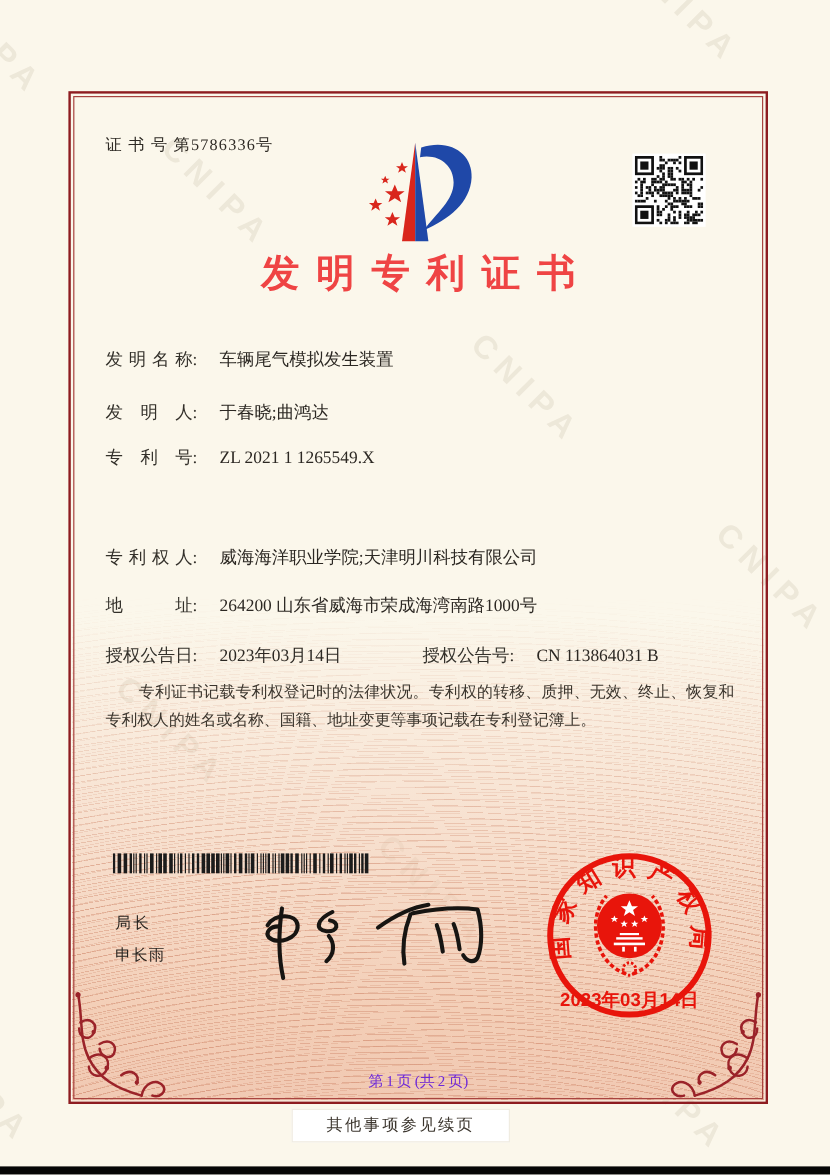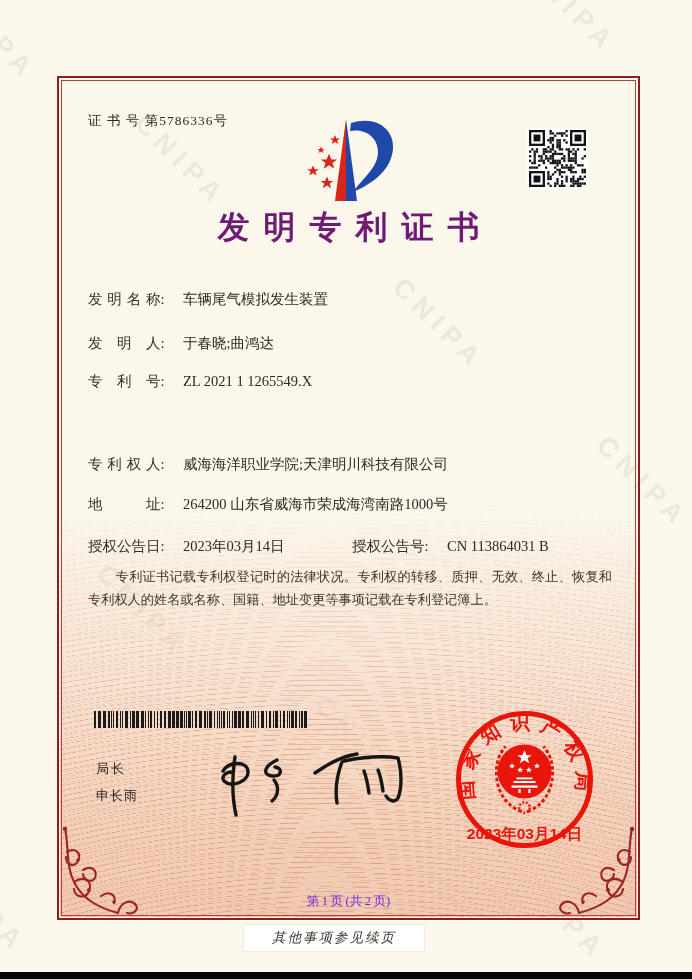--- a/index.html
+++ b/index.html
@@ -49,21 +49,21 @@
   }
   
   .cert-no{
     position:absolute;left:88px;top:112px;
     font-size:13.5px;color:#2e2a24;letter-spacing:1px;
   }
   .logo{position:absolute;left:298px;top:114px;width:100px;height:92px;}
   .qr{position:absolute;left:527px;top:128px;width:57px;height:57px;background:#fff;padding:2px;}
   .title{
     position:absolute;left:57px;top:206px;width:583px;
-    text-align:center;font-size:32px;font-weight:700;color:#701a75;
+    text-align:center;font-size:32px;font-weight:700;color:#ef4444;
     letter-spacing:14px;text-indent:14px;
   }
   
   .row{
     position:absolute;left:88px;width:525px;height:18px;
     font-size:14.5px;color:#33302a;white-space:nowrap;
   }
   .row .lbl{display:inline-block;min-width:86px;color:#33302a;}
   .row .val{margin-left:9px;font-weight:500;color:#2c2823;}
   .pair2{position:absolute;left:264px;top:0;}
@@ -85,21 +85,21 @@
   .signature{position:absolute;left:205px;top:745px;width:210px;height:80px;}
   .seal{position:absolute;left:452px;top:707px;width:145px;height:145px;}
   .flourish{position:absolute;width:78px;height:90px;}
   .flourish.bl{left:61px;top:826px;}
   .flourish.br{left:558px;top:826px;transform:scaleX(-1);}
   .page-num{
     position:absolute;left:57px;top:893px;width:583px;text-align:center;
     font-size:12.5px;color:#6d28d9;
   }
   .footer-note{
-    position:absolute;left:0;top:924px;width:668px;text-align:center;font-style:italic;
+    position:absolute;left:0;top:924px;width:668px;text-align:center;
   }
   .footer-note span{
     display:inline-block;background:#ffffff;border:1px solid #f0ece1;
     padding:4px 28px;font-size:13.5px;color:#3b352d;letter-spacing:2px;
   }
   .bottom-bar{position:absolute;left:0;top:972px;width:692px;height:7px;background:#060606;}
 </style>
 </head>
 <body>
 

